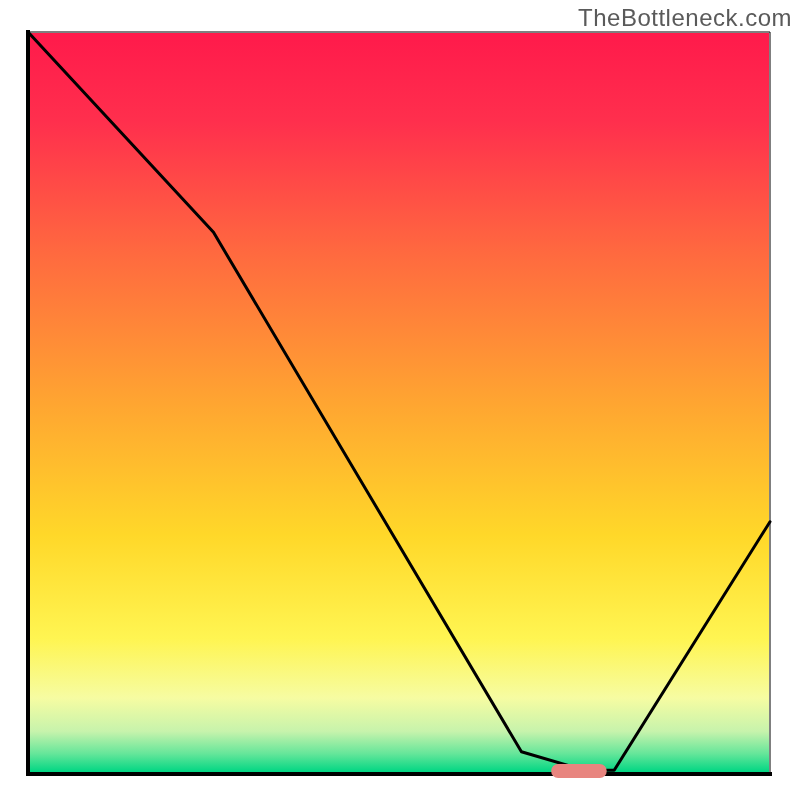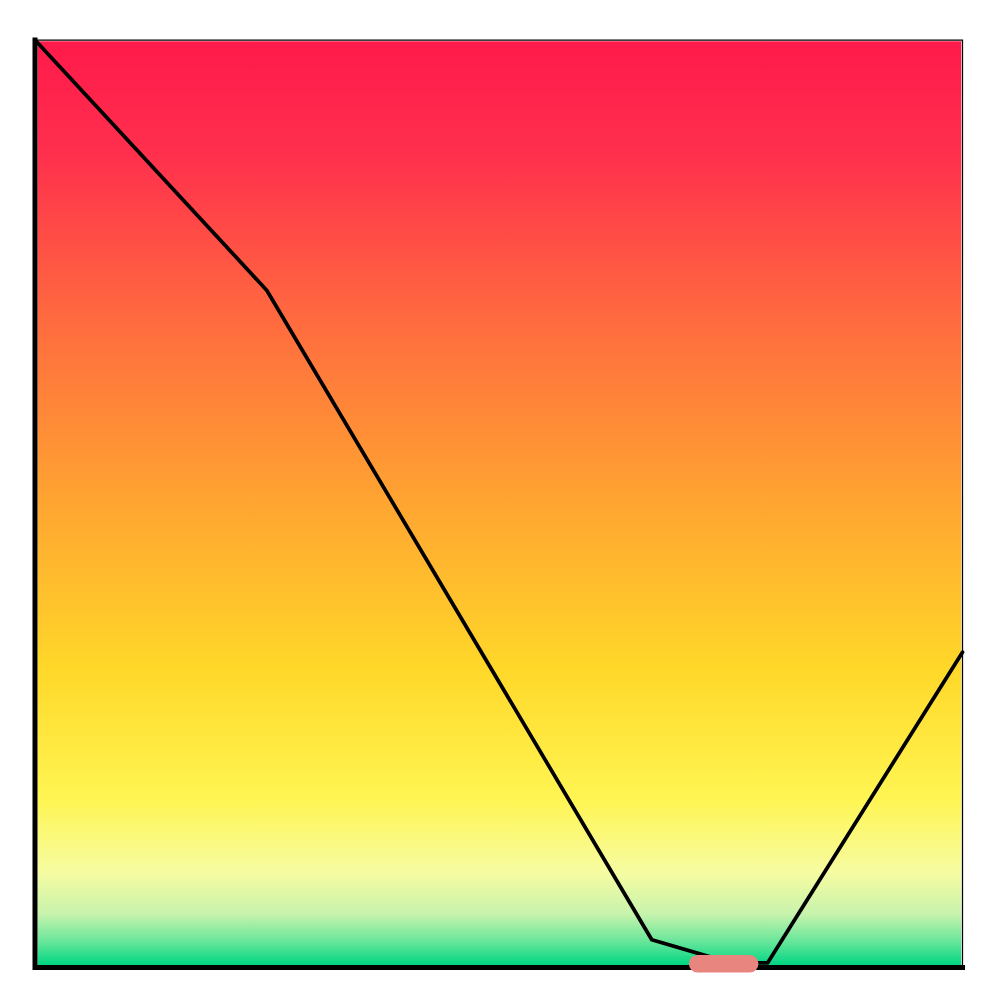--- a/index.html
+++ b/index.html
@@ -28,20 +28,21 @@
   svg {
     position: absolute;
     left: 0;
     top: 0;
   }
 </style>
 </head>
 <body>
 
 <div class="stage">
+  <div class="watermark">TheBottleneck.com</div>
 
   <svg id="chart-svg" width="800" height="800" viewBox="0 0 800 800">
     <defs>
       <linearGradient id="bg-grad" x1="0" y1="0" x2="0" y2="1">
           <stop offset="0%" stop-color="#ff1a4b"></stop>
           <stop offset="12%" stop-color="#ff2f4d"></stop>
           <stop offset="30%" stop-color="#ff6a3f"></stop>
           <stop offset="50%" stop-color="#ffa531"></stop>
           <stop offset="68%" stop-color="#ffd829"></stop>
           <stop offset="82%" stop-color="#fff552"></stop>

